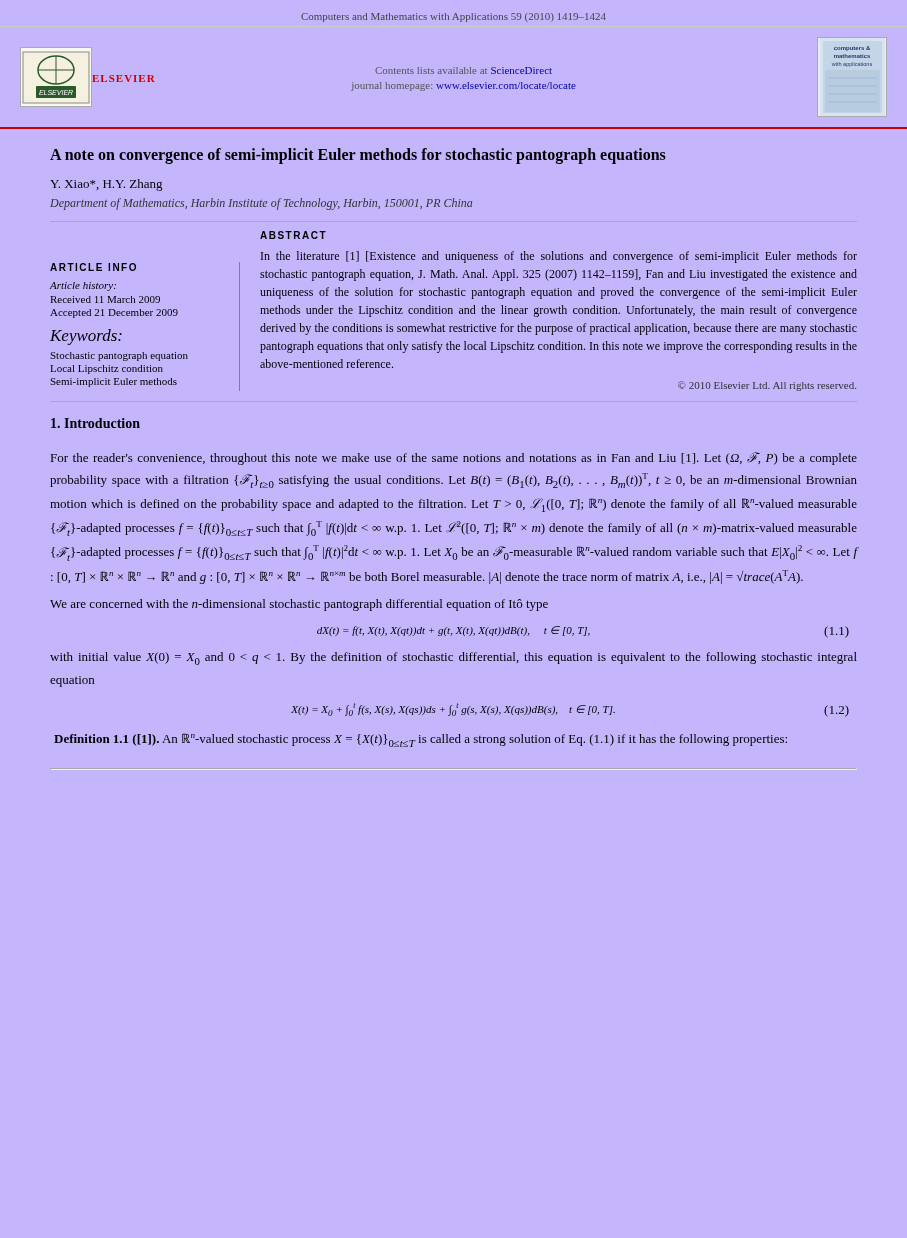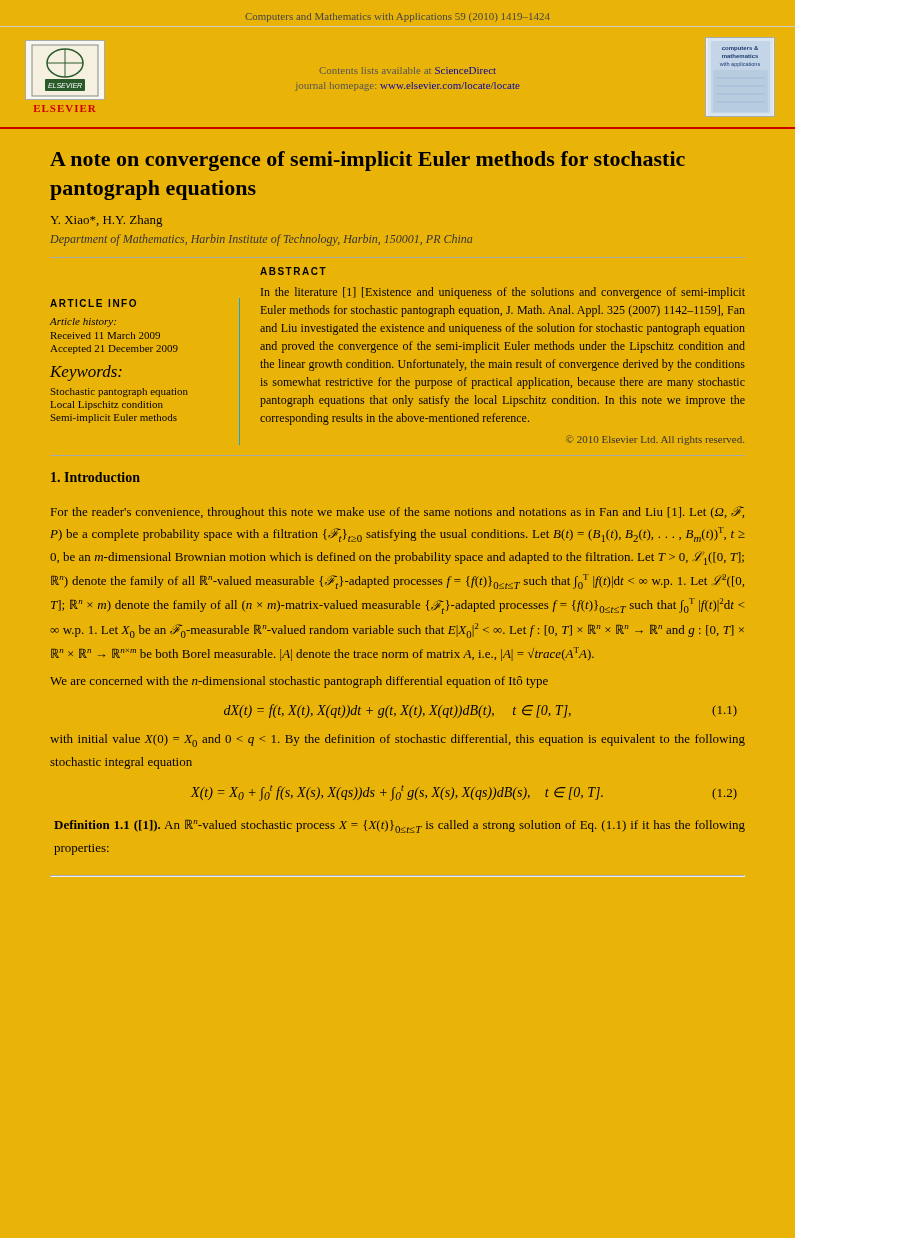--- a/index.html
+++ b/index.html
@@ -5,23 +5,23 @@
     * { margin: 0; padding: 0; box-sizing: border-box; }
     body {
       background: #fff;
       font-family: 'Times New Roman', Times, serif;
       font-size: 13px;
       color: #000;
       width: 907px;
       min-height: 1238px;
     }
     .page {
-      width: 795px;
+      width: 907px;
       min-height: 1238px;
-      background: #eab308;
+      background: #c4b5fd;
       padding: 0;
     }
     
     .journal-header {
       text-align: center;
       font-size: 11px;
       color: #444;
       padding: 10px 0 4px 0;
       border-bottom: 1px solid #ccc;
       margin-bottom: 0;
@@ -29,21 +29,21 @@
     .journal-banner {
       display: flex;
       align-items: center;
       border-bottom: 2px solid #c00;
       padding: 10px 20px;
       gap: 10px;
     }
     .elsevier-logo {
       width: 90px;
       display: flex;
-      flex-direction: column;
+      flex-direction: row;
       align-items: center;
       font-size: 9px;
     }
     .elsevier-logo .logo-img {
       width: 80px;
       height: 60px;
       border: 1px solid #aaa;
       display: flex;
       align-items: center;
       justify-content: center;
@@ -98,21 +98,21 @@
       justify-content: center;
       font-size: 7px;
       color: #555;
       text-align: center;
     }
     
     .article-body {
       padding: 16px 50px 20px 50px;
     }
     .article-title {
-      font-size: 22px;
+      font-size: 16px;
       font-weight: bold;
       color: #000;
       margin-bottom: 10px;
       line-height: 1.3;
     }
     .authors {
       font-size: 13px;
       margin-bottom: 4px;
     }
     .affiliation {
@@ -206,21 +206,21 @@
     }
     .equation-row {
       display: flex;
       align-items: center;
       justify-content: center;
       margin: 10px 0;
       position: relative;
     }
     .equation {
       font-style: italic;
-      font-size: 14px;
+      font-size: 11px;
       text-align: right;
     }
     .eq-number {
       position: absolute;
       right: 8px;
       font-size: 13px;
       font-style: normal;
     }
     .definition-block {
       font-size: 13px;

